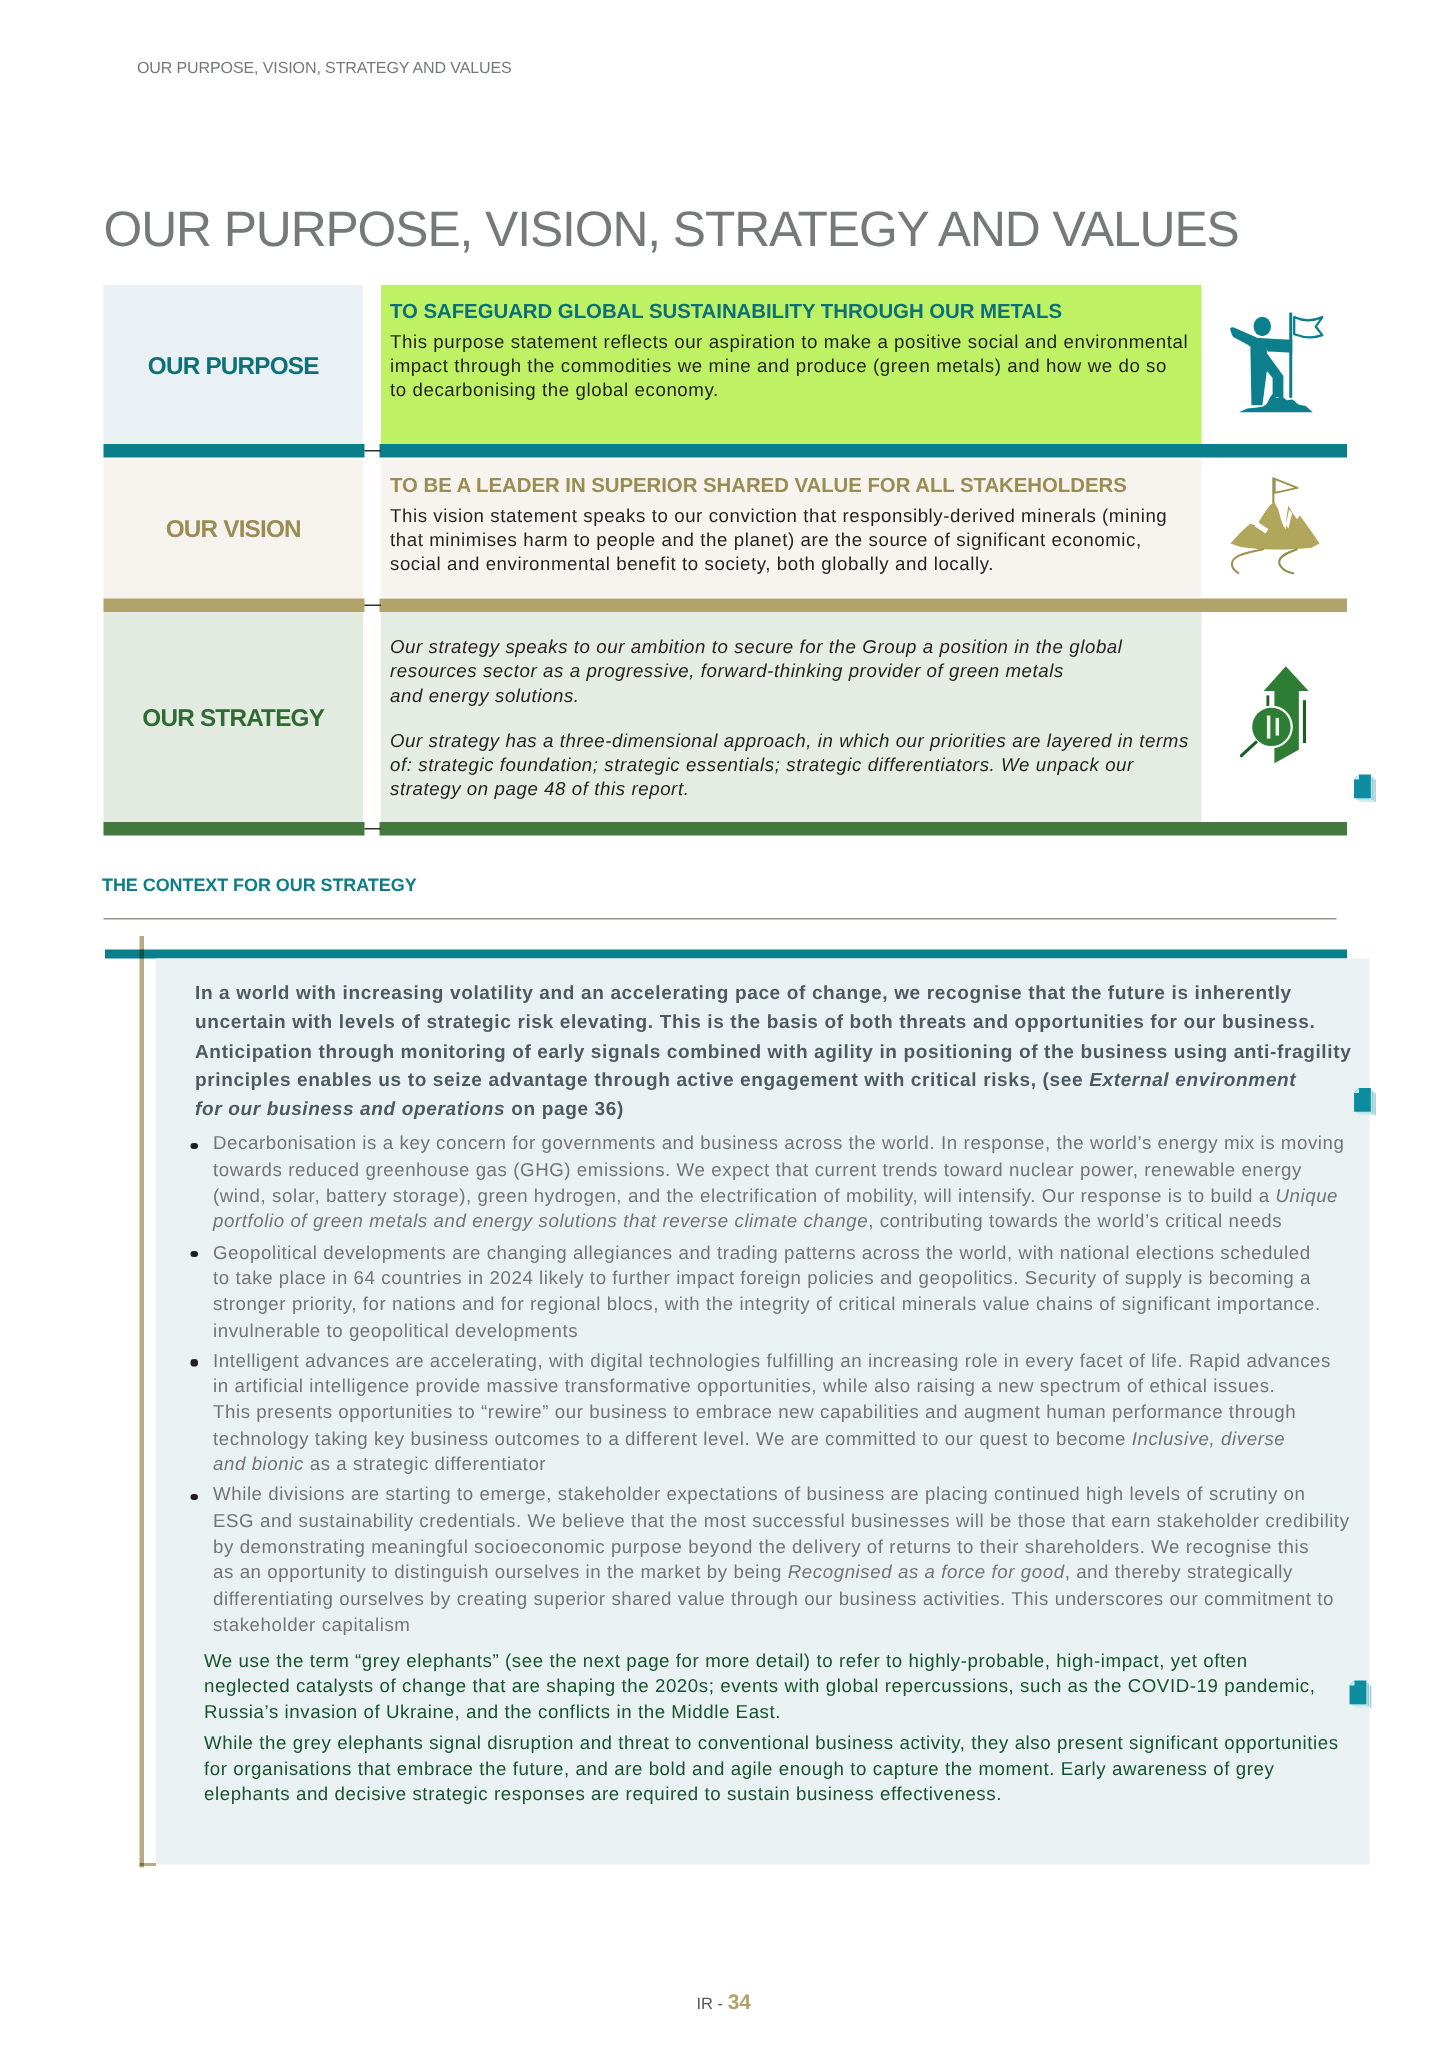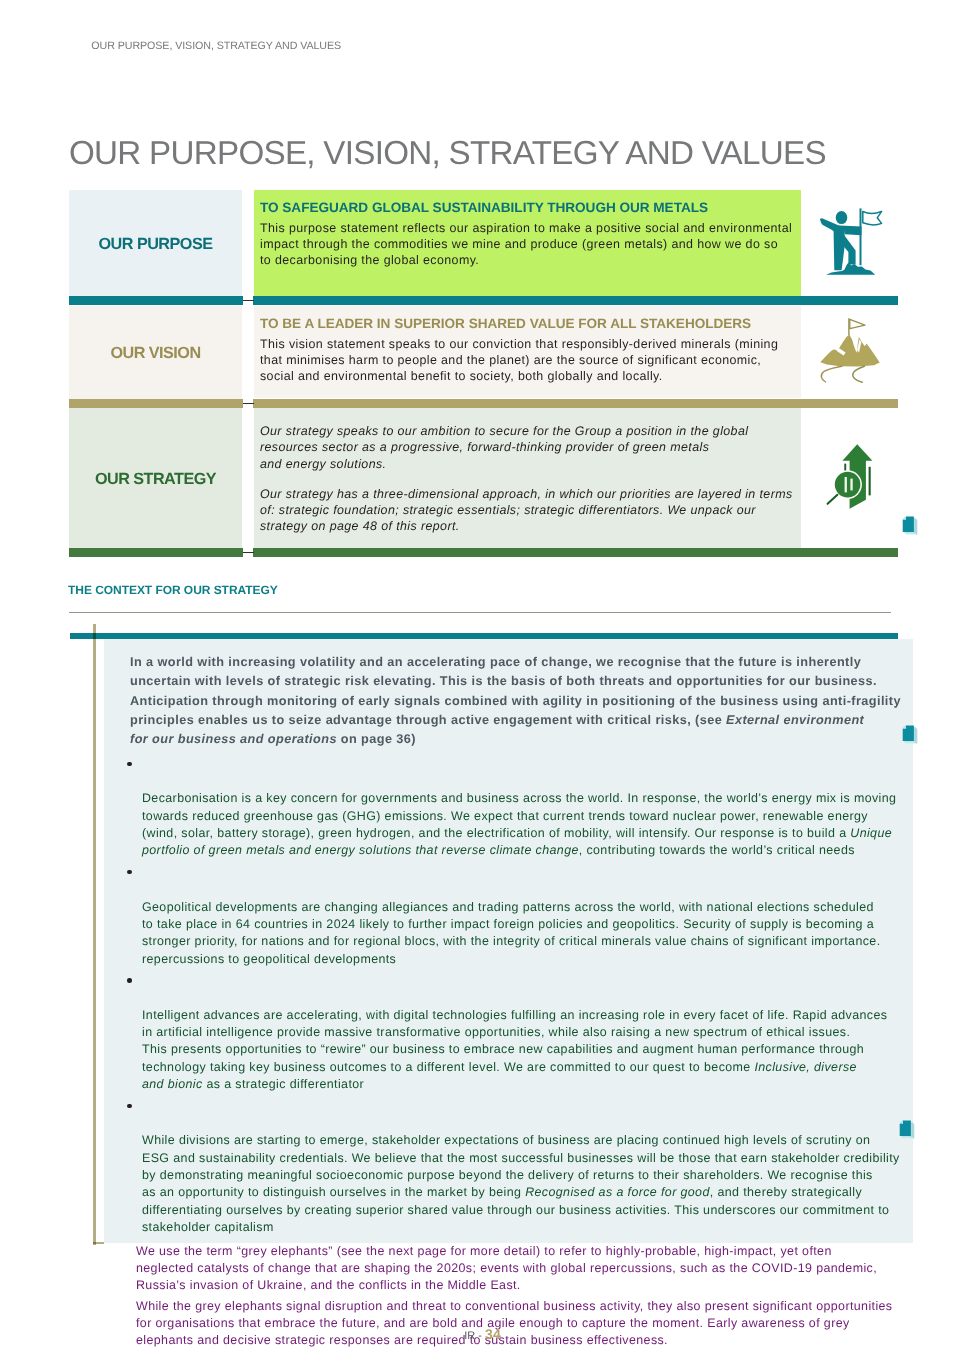--- a/index.html
+++ b/index.html
@@ -29,23 +29,23 @@
   .ctxmark{position:absolute;background:#b5ab84;z-index:3;mix-blend-mode:multiply;}
   .ctxmarkfoot{position:absolute;background:#b5ab84;}
   .ctxintro{font-size:12.7px;letter-spacing:0.42px;font-weight:bold;color:#4e5a61;padding-left:8.5px;padding-top:14px;}
   .ctxintro .ln{line-height:19.3px;white-space:nowrap;}
 
   .bulrow{display:flex;margin-top:3px;padding-left:3.5px;}
   #bullets{margin-top:5px;}
   #closing{margin-top:6.7px;}
   .bulmark{width:17px;flex:0 0 17px;position:relative;}
   .bulmark::before{content:'';position:absolute;left:2.0px;top:7.2px;width:4.5px;height:4.5px;border-radius:50%;background:#231f20;}
-  .bultext{font-size:12.45px;letter-spacing:0.39px;color:#14532d;margin-top:36px;}
+  .bultext{font-size:12.45px;letter-spacing:0.39px;color:#737373;}
   .bultext .ln{line-height:17.3px;white-space:nowrap;}
-  .clorow{margin-top:3px;padding-left:14.5px;font-size:12.45px;letter-spacing:0.39px;color:#701a75;}
+  .clorow{margin-top:3px;padding-left:14.5px;font-size:12.45px;letter-spacing:0.39px;color:#14532d;}
   .clorow .ln{line-height:17.3px;white-space:nowrap;}
 
   .icon-wrap{position:absolute;}
   .xref{position:absolute;}
   .footer{position:absolute;left:0;top:1326px;width:965px;text-align:center;font-size:11px;color:#58595b;}
   .pnum{color:#b3a369;font-weight:bold;font-size:14px;}
 </style>
 </head>
 <body>
 
@@ -161,21 +161,21 @@
             <div class="ln">(wind, solar, battery storage), green hydrogen, and the electrification of mobility, will intensify. Our response is to build a <i>Unique</i></div>
             <div class="ln"><i>portfolio of green metals and energy solutions that reverse climate change</i>, contributing towards the world’s critical needs</div>
           </span>
         </div>
         <div class="bulrow">
           <span class="bulmark"></span>
           <span class="bultext">
             <div class="ln">Geopolitical developments are changing allegiances and trading patterns across the world, with national elections scheduled</div>
             <div class="ln">to take place in 64 countries in 2024 likely to further impact foreign policies and geopolitics. Security of supply is becoming a</div>
             <div class="ln">stronger priority, for nations and for regional blocs, with the integrity of critical minerals value chains of significant importance.</div>
-            <div class="ln">repercussions to geopolitical developments</div>
+            <div class="ln">invulnerable to geopolitical developments</div>
           </span>
         </div>
         <div class="bulrow">
           <span class="bulmark"></span>
           <span class="bultext">
             <div class="ln">Intelligent advances are accelerating, with digital technologies fulfilling an increasing role in every facet of life. Rapid advances</div>
             <div class="ln">in artificial intelligence provide massive transformative opportunities, while also raising a new spectrum of ethical issues.</div>
             <div class="ln">This presents opportunities to “rewire” our business to embrace new capabilities and augment human performance through</div>
             <div class="ln">technology taking key business outcomes to a different level. We are committed to our quest to become <i>Inclusive, diverse</i></div>
             <div class="ln"><i>and bionic</i> as a strategic differentiator</div>

